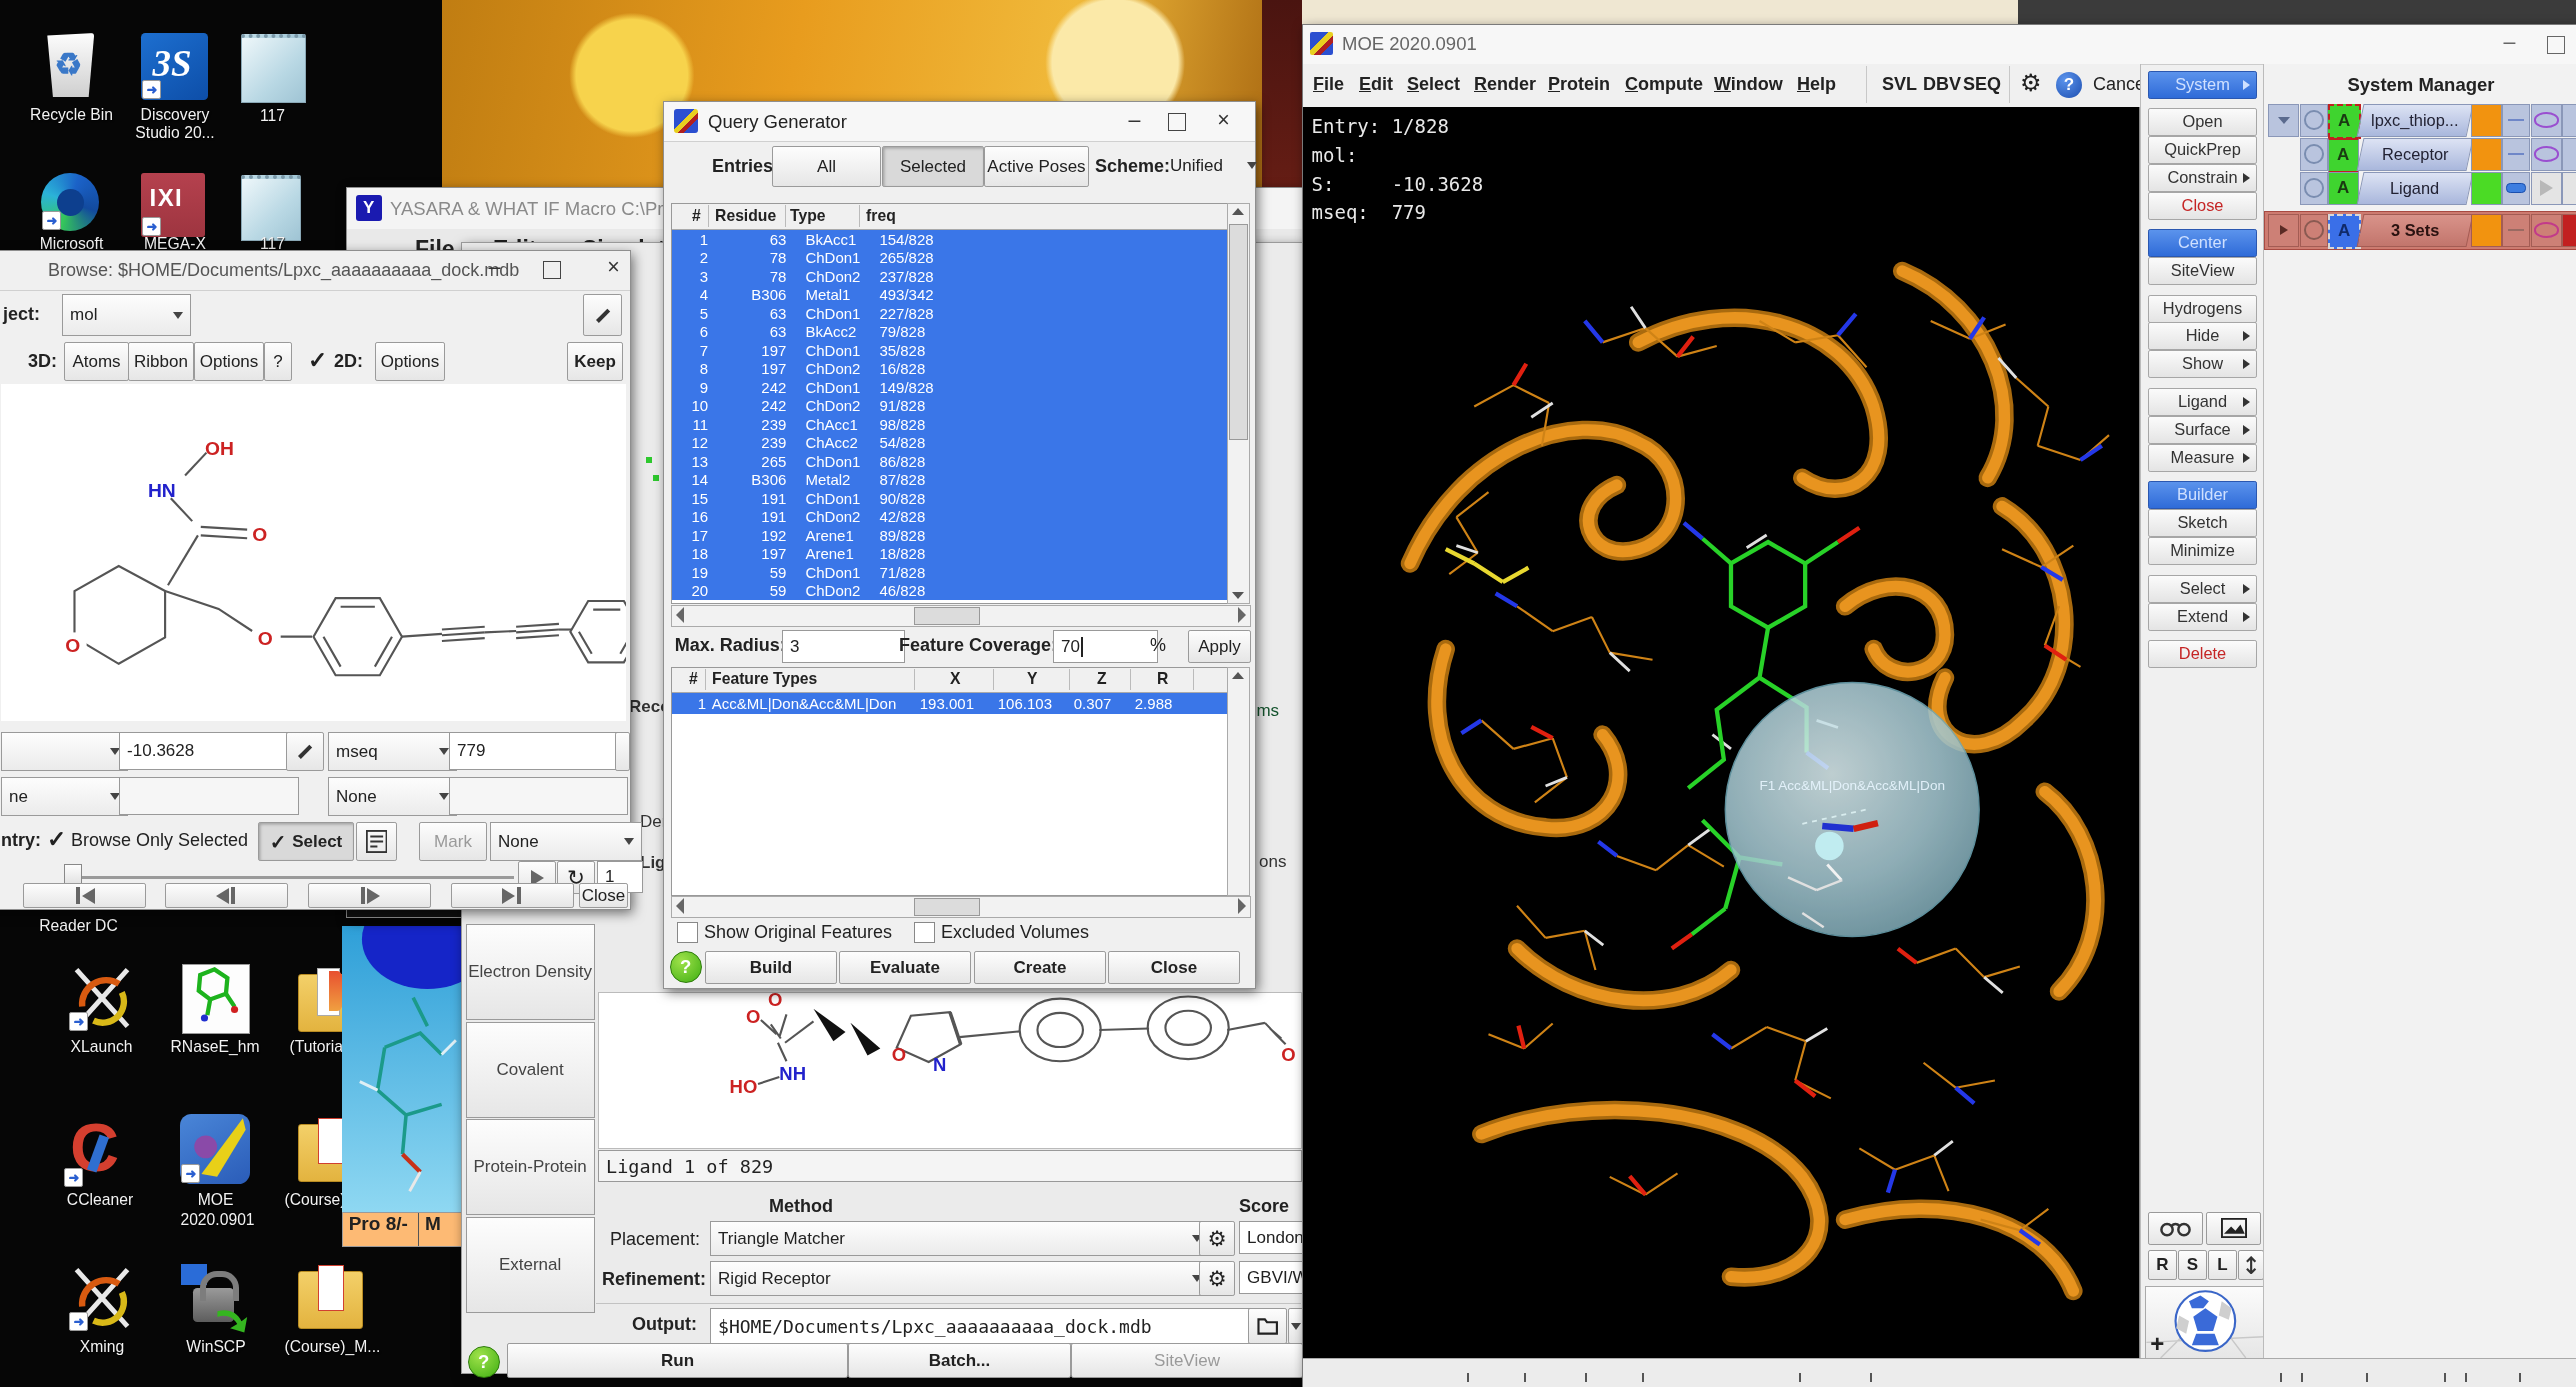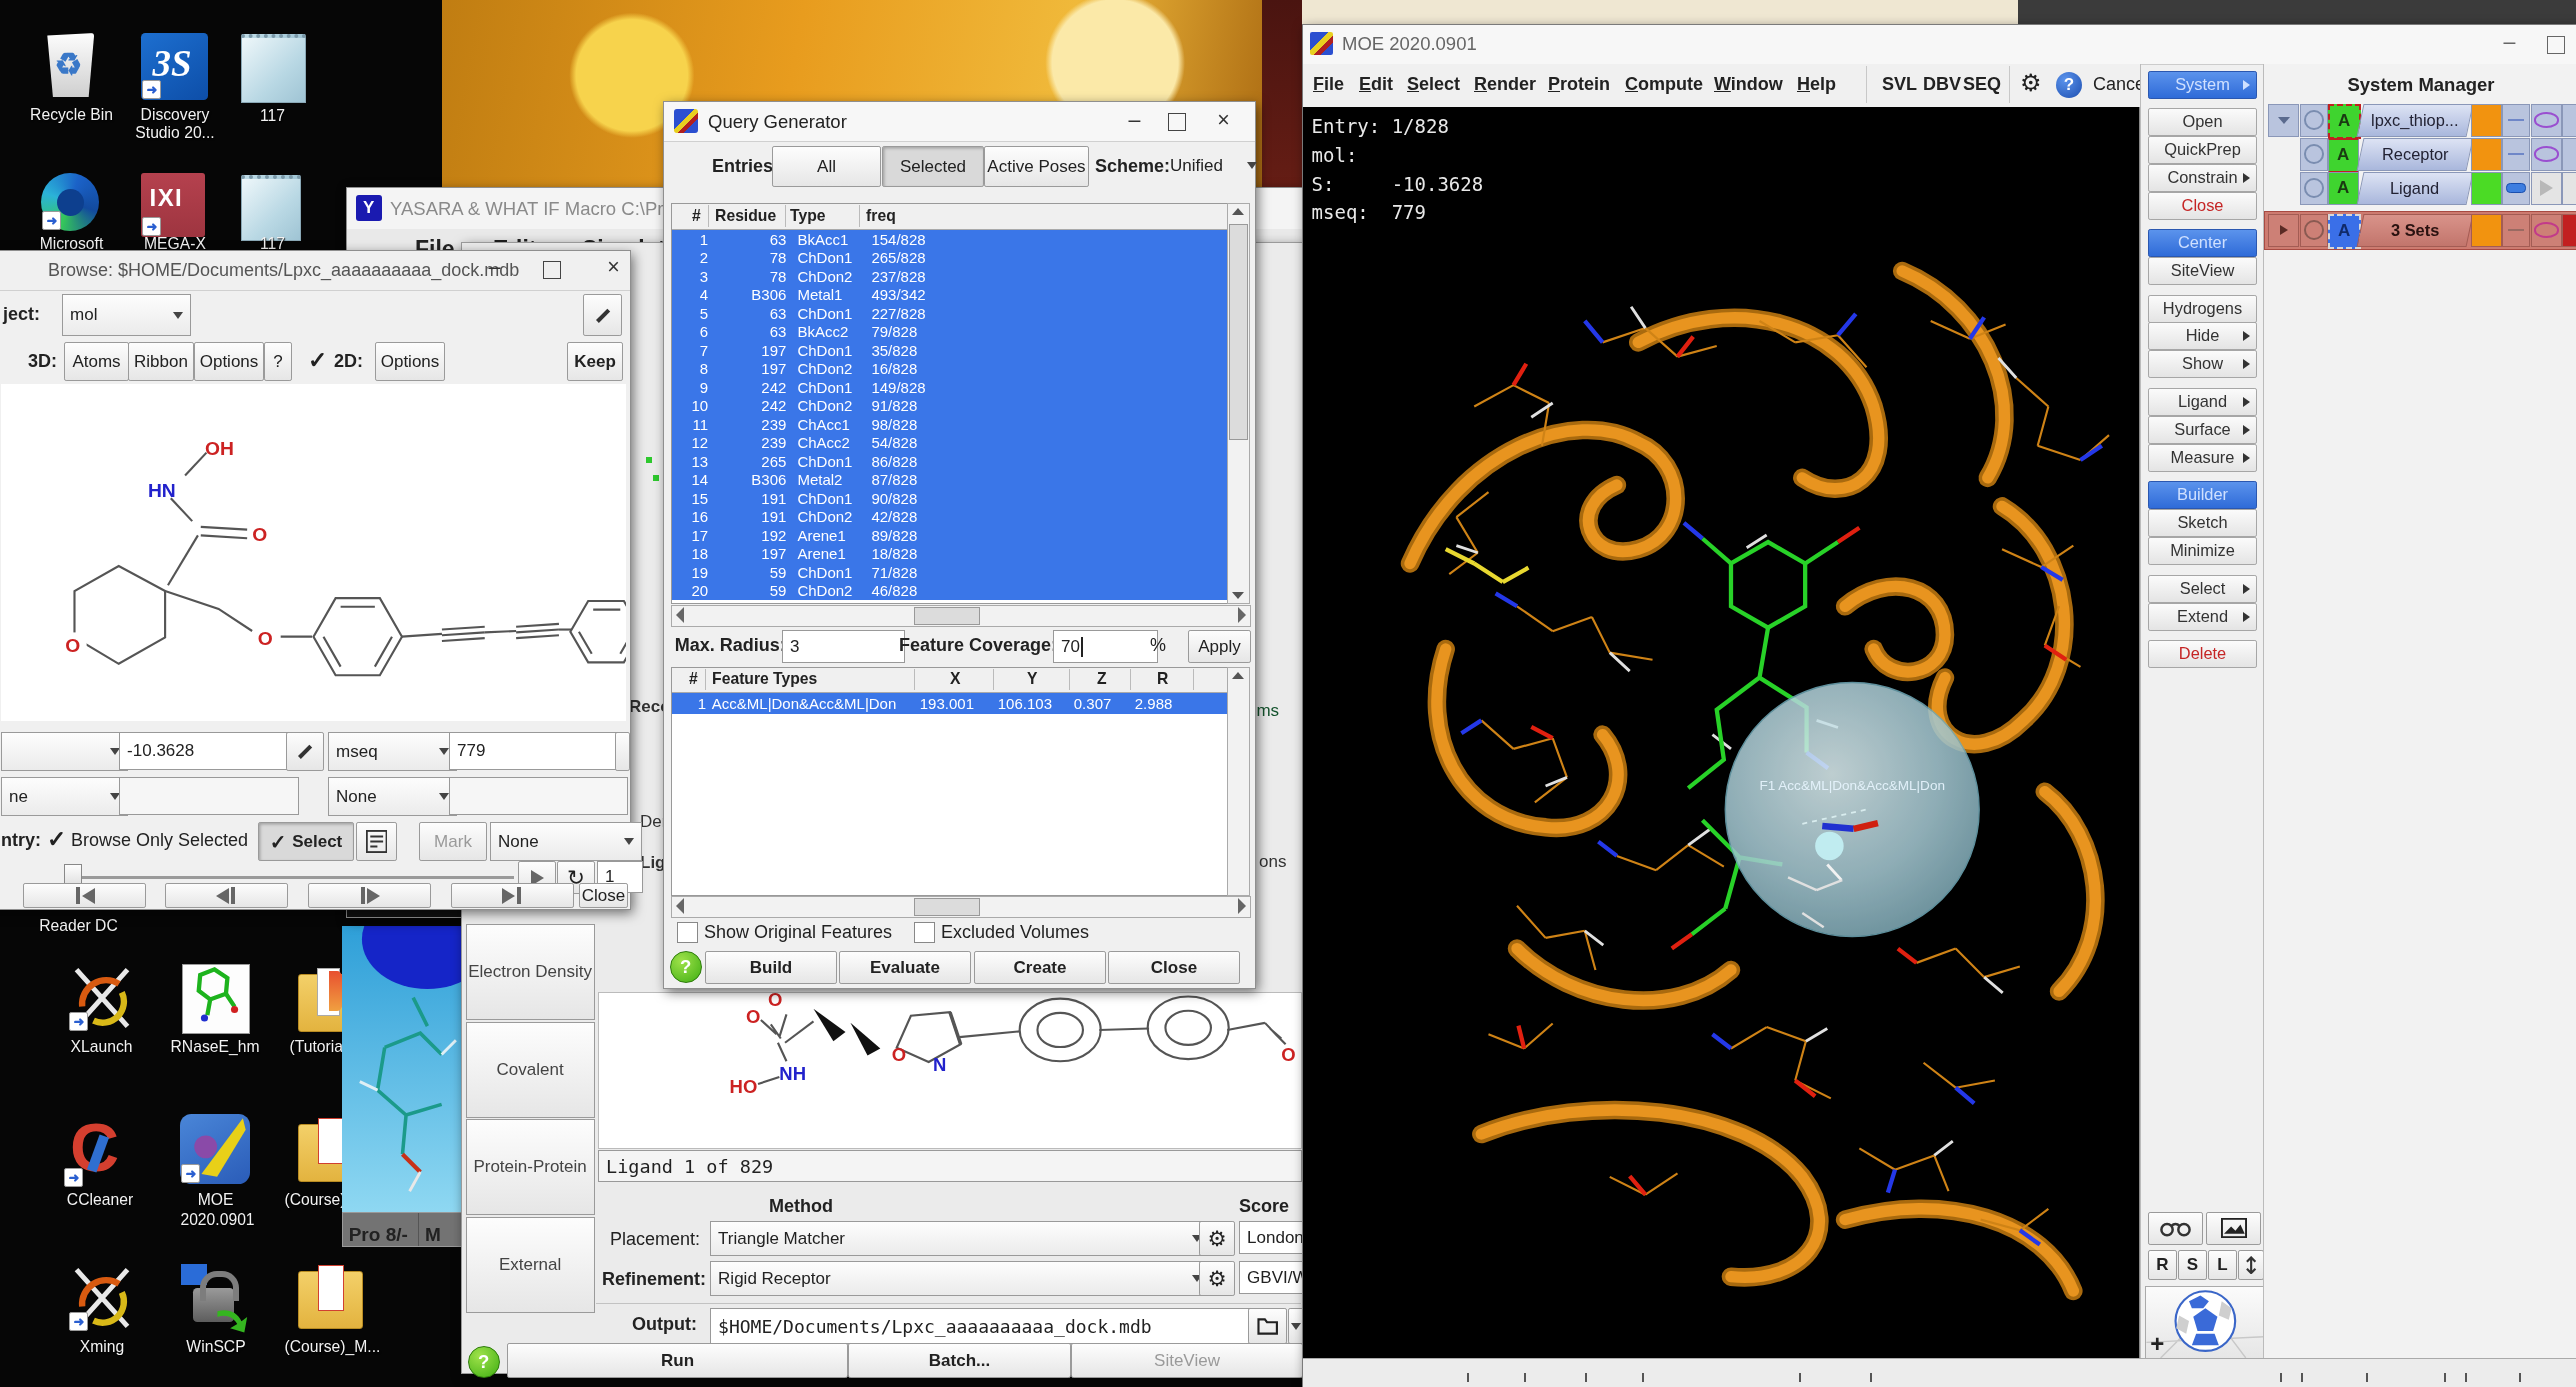--- a/index.html
+++ b/index.html
@@ -17,21 +17,21 @@
   .car{width:0;height:0;border-left:5.7px solid transparent;border-right:5.7px solid transparent;border-top:7.1px solid #444;margin-left:auto}
   .carr{width:0;height:0;border-top:5.7px solid transparent;border-bottom:5.7px solid transparent;border-left:7.1px solid #444}
   .field{position:absolute;background:#fff;border:0.7px solid #999;display:flex;align-items:center;padding:0 7.1px;font-size:17px;color:#222}
   .lbl{position:absolute;color:#222;white-space:nowrap}
   .mono{font-family:"DejaVu Sans Mono",monospace}
   .u1::first-letter{text-decoration:underline}
   .icolabel{position:absolute;color:#f2f2f2;font-size:15.7px;text-align:center;text-shadow:0.7px 0.7px 1.4px #000;white-space:nowrap}
   .shortcut{position:absolute;left:1.4px;bottom:1.4px;width:17px;height:17px;background:#fff;border:0.7px solid #999;border-radius:2.1px;color:#2a5fd0;font-size:13px;line-height:17px;text-align:center;font-weight:bold}
   .qg-row{display:flex;height:18.5px;align-items:center;background:#3a76e8;color:#fff;font-size:15px}
   .qg-row .c0{width:36px;text-align:right;padding-right:4.3px}
-  .qg-row .c1{width:74px;text-align:right;padding-right:11px}
+  .qg-row .c1{width:74px;text-align:right;padding-right:19px}
   .qg-row .c2{width:74px;text-align:left}
   .qg-row .c3{flex:1;text-align:left}
   .ft-row{display:flex;height:21.4px;align-items:center;background:#3a76e8;color:#fff;font-size:15px}
   .ft-row .c0{width:34px;text-align:right;padding-right:5.7px}
   .ft-row .c1{width:208px}
   .ft-row .c2{width:78px}.ft-row .c3{width:76px}.ft-row .c4{width:61px}.ft-row .c5{width:63px}
   .hdrcell{position:absolute;font-size:15.7px;font-weight:bold;color:#222}
   .scroll{position:absolute;background:#f2f2f2;border:0.7px solid #aaa}
   .thumb{position:absolute;background:#dcdcdc;border:0.7px solid #999}
   .uptri{width:0;height:0;border-left:6.4px solid transparent;border-right:6.4px solid transparent;border-bottom:7.8px solid #555}
@@ -183,21 +183,21 @@
 
   <div class="abs" style="left:342px;top:926px;width:121px;height:287px;background:linear-gradient(#2e9fd8,#8fd8f2);overflow:hidden">
     <svg width="121" height="287" viewBox="0 0 170 402">
       <ellipse cx="120" cy="18" rx="92" ry="70" fill="#1525c8"></ellipse>
       <path d="M100 100 L120 140 M60 170 L110 150 L140 180 M60 170 L50 230 M50 230 L90 265 L140 250 M90 265 L85 320" stroke="#1b9a8a" stroke-width="5" fill="none"></path>
       <path d="M85 320 L110 345" stroke="#c83018" stroke-width="6"></path>
       <path d="M110 345 L95 372" stroke="#e8e8e8" stroke-width="4"></path>
       <path d="M140 180 L160 160 M50 230 L25 218" stroke="#dfeff5" stroke-width="4"></path>
     </svg>
   </div>
-  <div class="abs" style="left:342px;top:1212px;width:121px;height:33px;background:#737373;border:0.7px solid #9a9a9a;display:flex;align-items:flex-end">
+  <div class="abs" style="left:342px;top:1212px;width:121px;height:33px;background:#fdba74;border:0.7px solid #9a9a9a;display:flex;align-items:flex-start">
     <span class="lbl" style="position:static;font-size:19px;font-weight:bold;margin-left:5.7px">Pro 8/-</span>
     <span style="width:1.4px;height:100%;background:#555;margin-left:10px"></span>
     <span class="lbl" style="position:static;font-size:19px;font-weight:bold;margin-left:5.7px">M</span>
   </div>
 
   <div class="win" style="left:346px;top:187px;width:956px;height:729px;z-index:2;background:#101010">
     <div class="titlebar" style="height:41px;background:#f4f4f4">
       <div class="abs" style="left:8.6px;top:7.1px;width:26px;height:26px;background:#1a1ab0;border-radius:2.9px;color:#fff;font-weight:bold;text-align:center;line-height:26px;font-size:17px">Y</div>
       <span class="wtitle" style="margin-left:43px;color:#8a8a8a">YASARA &amp; WHAT IF Macro C:\Program Fi</span>
     </div>

